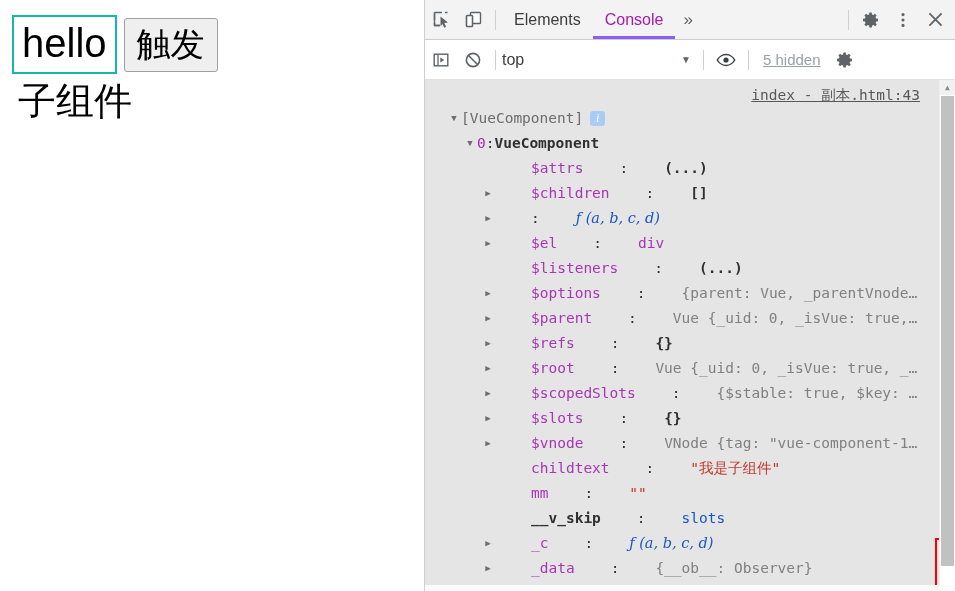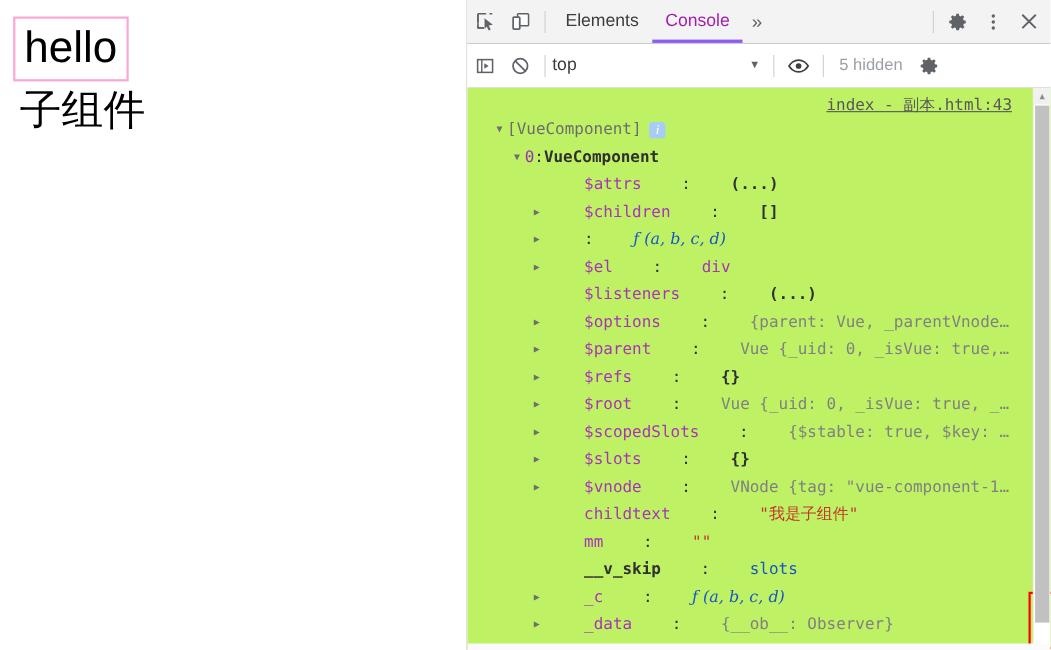--- a/index.html
+++ b/index.html
@@ -34,21 +34,21 @@
     width: 1px; height: 591px;
     background: #cfcfcf;
   }
   .hello-row {
     position: absolute;
     left: 12px; top: 15px;
     display: flex;
     align-items: flex-start;
   }
   .hello-box {
-    border: 2px solid #f9a8d4;
+    border: 2px solid #14b8a6;
     padding: 1px 8px 4px 8px;
     font-size: 40px;
     line-height: 50px;
     color: #000000;
     font-family: "Liberation Sans", sans-serif;
     white-space: nowrap;
   }
   .trigger-btn {
     margin-left: 7px;
     margin-top: 3px;
@@ -148,27 +148,28 @@
     margin-left: auto;
     margin-right: 6px;
     font-size: 10px;
     color: #5f6368;
   }
   .hidden-count {
     font-size: 15px;
     color: #9aa0a6;
     padding: 0 8px;
     cursor: default;
+    text-decoration: underline;
   }
 
   
   .console-area {
     position: relative;
     height: 511px;
-    background: #bef264;
+    background: #e5e5e5;
     overflow: hidden;
     font-family: "DejaVu Sans Mono", monospace;
     font-size: 14.5px;
   }
   .src-link {
     position: absolute;
     right: 35px;
     top: 6px;
     font-family: "DejaVu Sans Mono", monospace;
     font-size: 14.5px;
@@ -275,20 +276,21 @@
   }
 </style>
 </head>
 <body>
 
 <div id="root">
 
   <div id="page-pane">
     <div class="hello-row">
       <div class="hello-box">hello</div>
+      <button class="trigger-btn">触发</button>
     </div>
     <div class="child-label">子组件</div>
   </div>
   <div id="page-divider"></div>
 
   <div id="devtools">
 
     <div class="dt-toolbar">
       <div class="dt-icon-btn">
         <svg width="19" height="19" viewBox="0 0 19 19">

